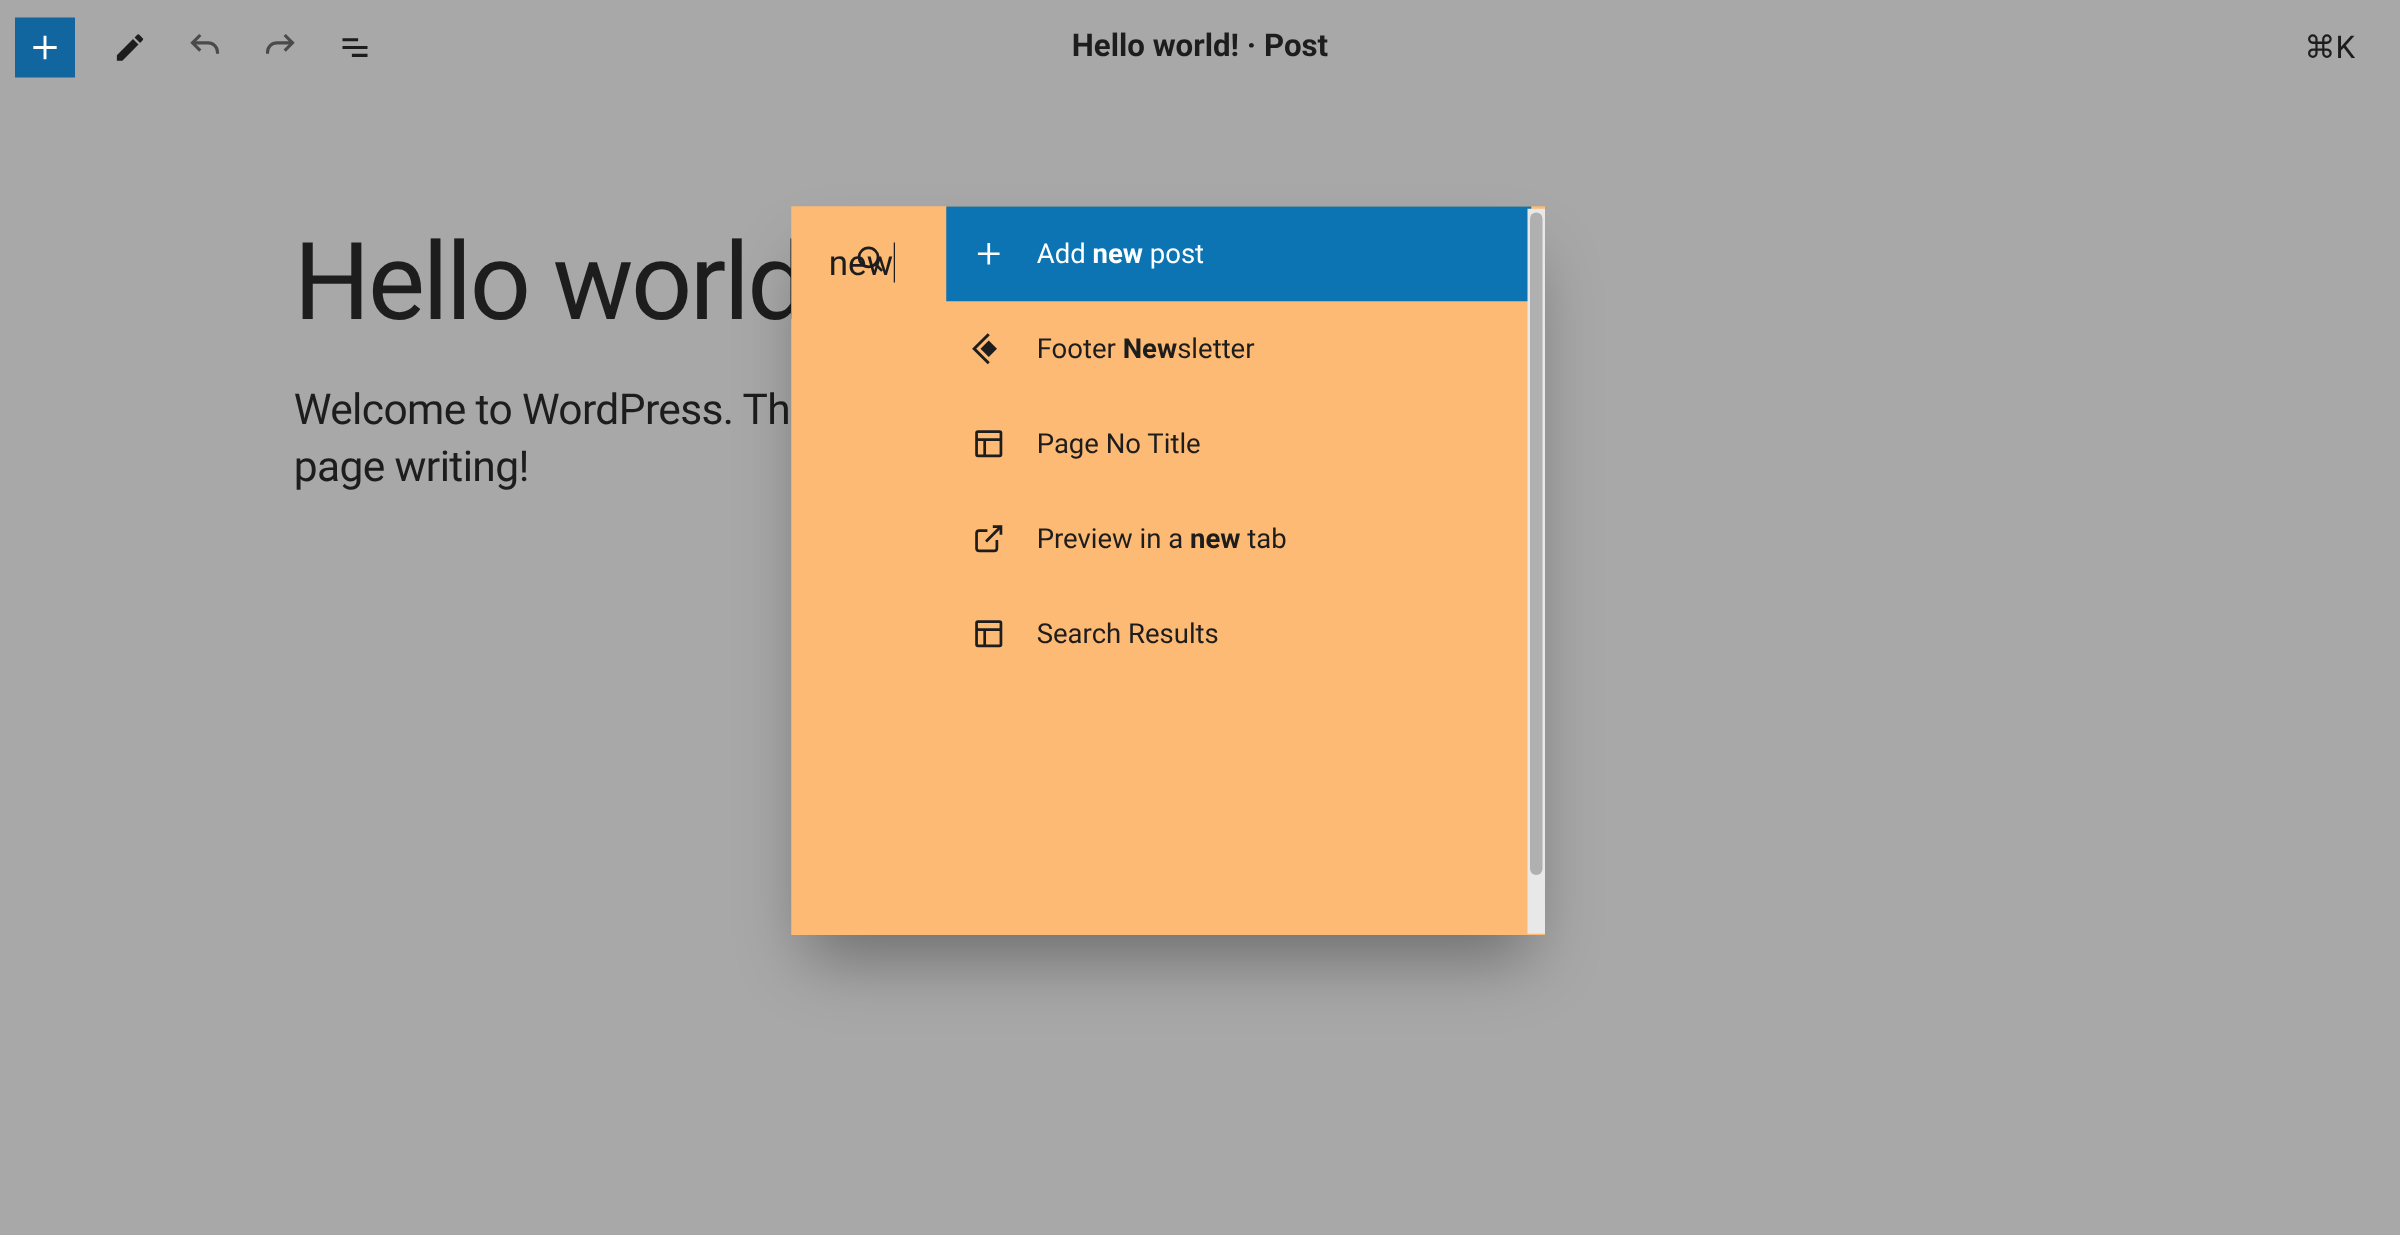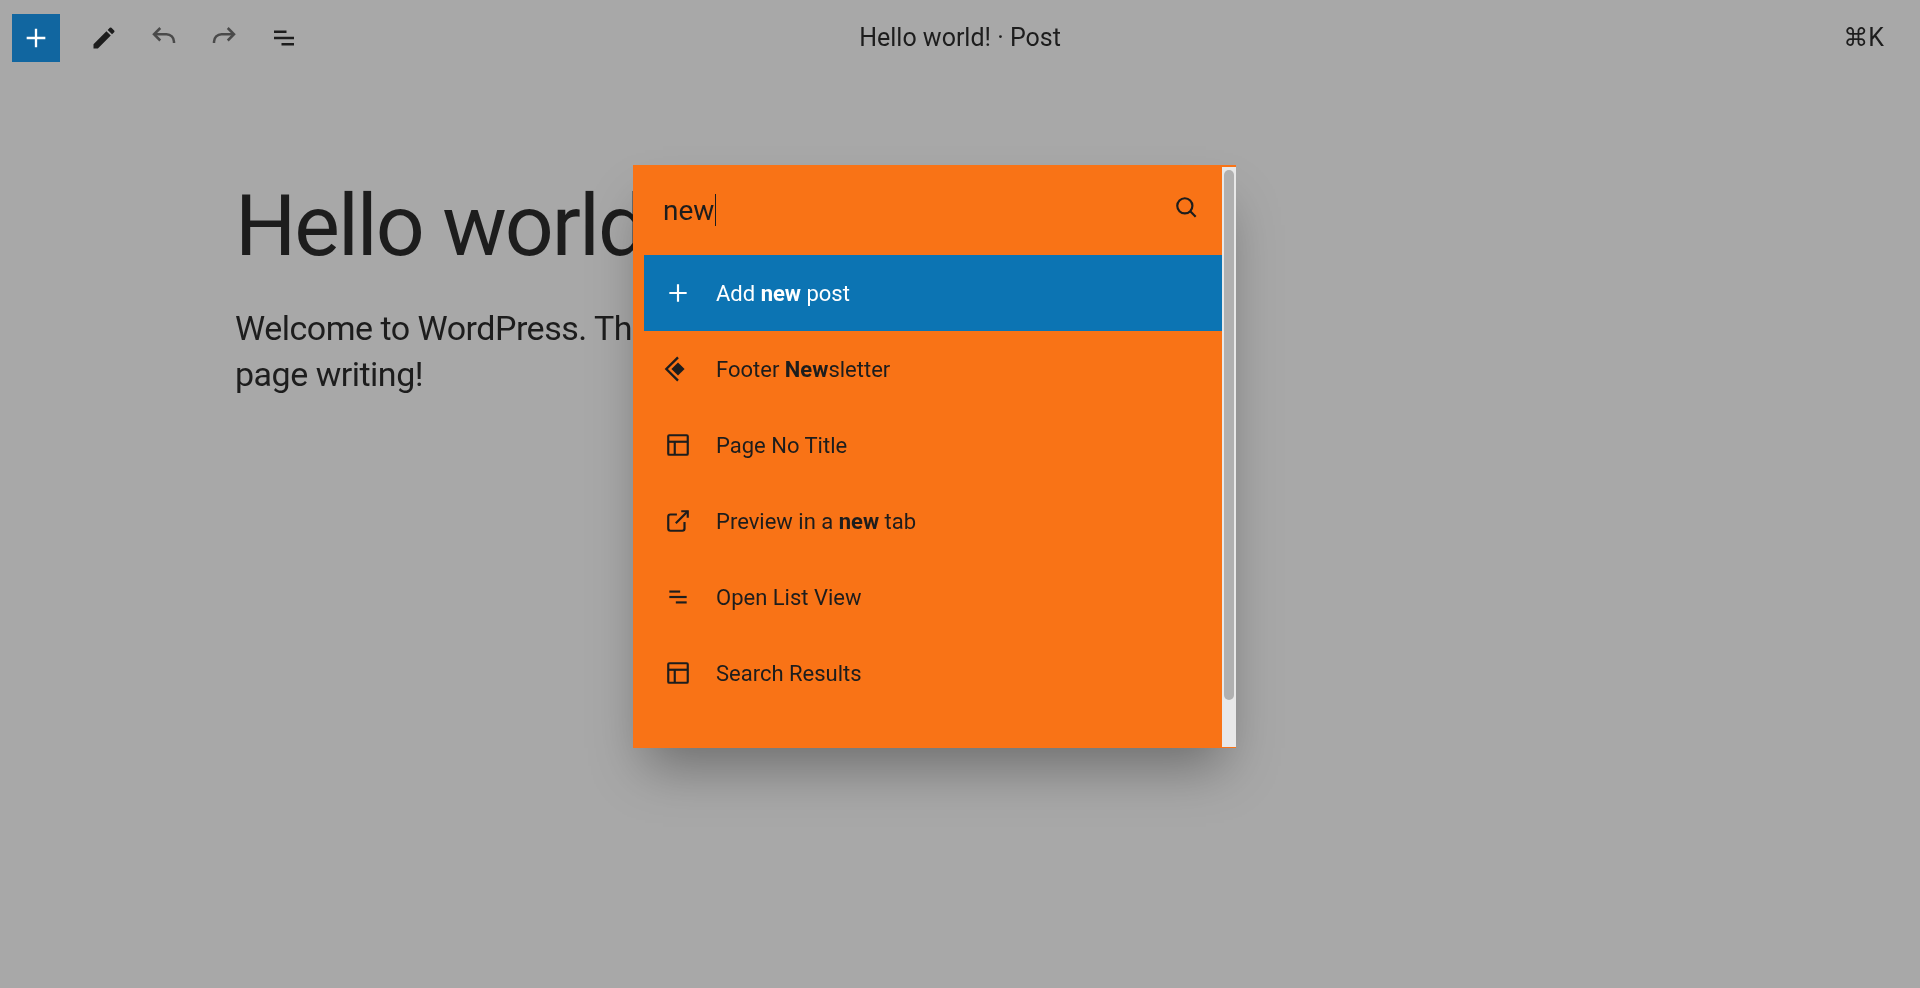--- a/index.html
+++ b/index.html
@@ -50,21 +50,21 @@
       align-items: center;
       justify-content: center;
       cursor: pointer;
     }
     .toolbar-center {
       position: absolute;
       left: 50%;
       transform: translateX(-50%);
       color: #1d1d1d;
       font-size: 25px;
-      font-weight: 400;
+      font-weight: 700;
     }
     .toolbar-right {
       position: absolute;
       right: 36px;
       color: #1d1d1d;
       font-size: 25px;
       font-weight: 400;
     }
     .editor-content {
       padding: 100px 0 0 235px;
@@ -82,24 +82,24 @@
       color: #1d1d1d;
       line-height: 1.35;
       letter-spacing: -0.5px;
     }
     .command-palette {
       position: absolute;
       top: 165px;
       left: 633px;
       width: 603px;
       height: 583px;
-      background: #f97316;
+      background: #fdba74;
       box-shadow: 0 30px 50px -12px rgba(0,0,0,0.35);
       display: flex;
-      flex-direction: column;
+      flex-direction: row;
     }
     .command-search {
       display: flex;
       align-items: center;
       padding: 16px 30px;
       height: 90px;
       position: relative;
     }
     .command-search-icon {
       position: absolute;
@@ -266,30 +266,20 @@
             <path d="M18 13v6a2 2 0 0 1-2 2H5a2 2 0 0 1-2-2V8a2 2 0 0 1 2-2h6"></path>
             <polyline points="15 3 21 3 21 9"></polyline>
             <line x1="10" y1="14" x2="21" y2="3"></line>
           </svg>
         </div>
         <span class="command-item-label">Preview in a <strong>new</strong> tab</span>
       </div>
       <div class="command-item">
         <div class="command-item-icon" style="color: rgb(29, 29, 29);">
           <svg width="26" height="26" viewBox="0 0 24 24" fill="none" stroke="currentColor" stroke-width="2">
-            <line x1="4" y1="7" x2="14" y2="7"></line>
-            <line x1="4" y1="12" x2="20" y2="12"></line>
-            <line x1="10" y1="17" x2="20" y2="17"></line>
-          </svg>
-        </div>
-        <span class="command-item-label">Open List View</span>
-      </div>
-      <div class="command-item">
-        <div class="command-item-icon" style="color: rgb(29, 29, 29);">
-          <svg width="26" height="26" viewBox="0 0 24 24" fill="none" stroke="currentColor" stroke-width="2">
             <rect x="3" y="3" width="18" height="18" rx="1"></rect>
             <line x1="3" y1="9" x2="21" y2="9"></line>
             <line x1="9" y1="9" x2="9" y2="21"></line>
           </svg>
         </div>
         <span class="command-item-label">Search Results</span>
       </div>
     </div>
   <div class="scrollbar-inner"></div>
 </div>

